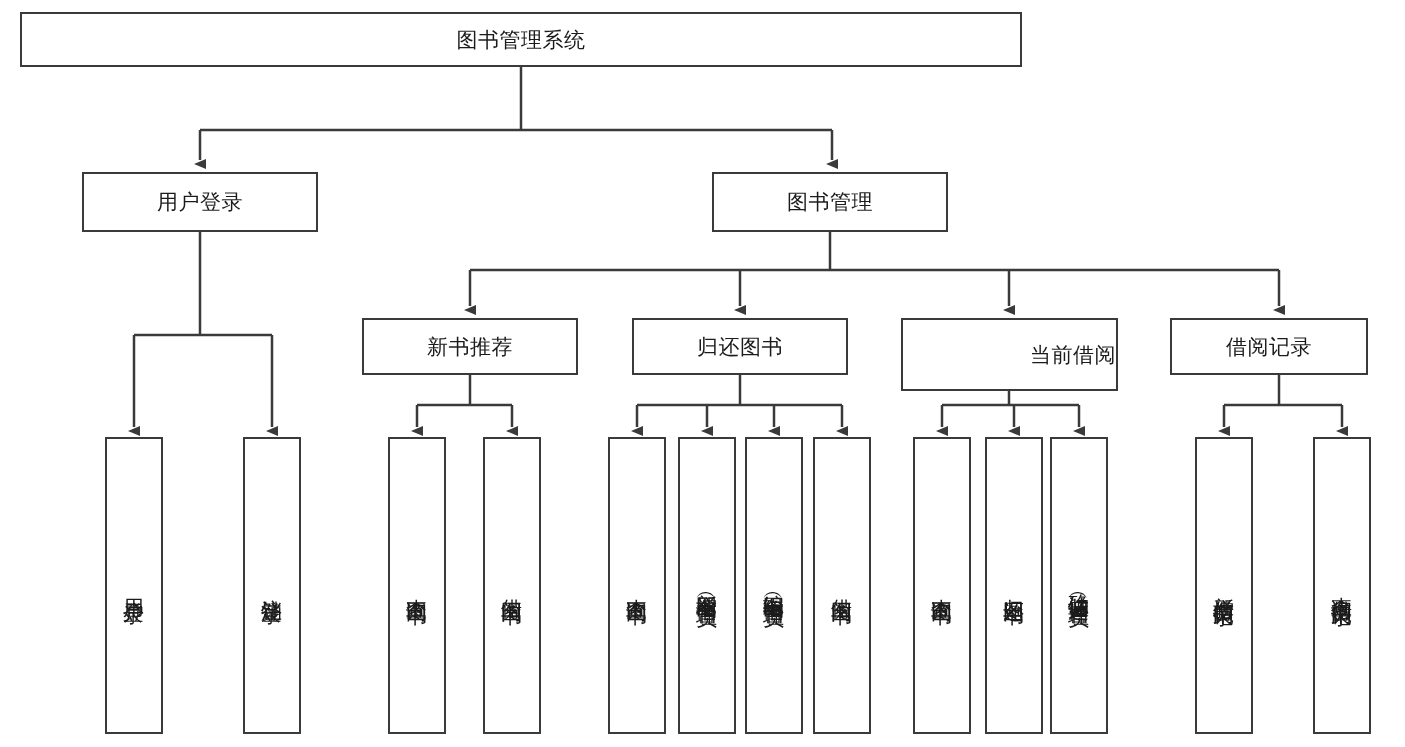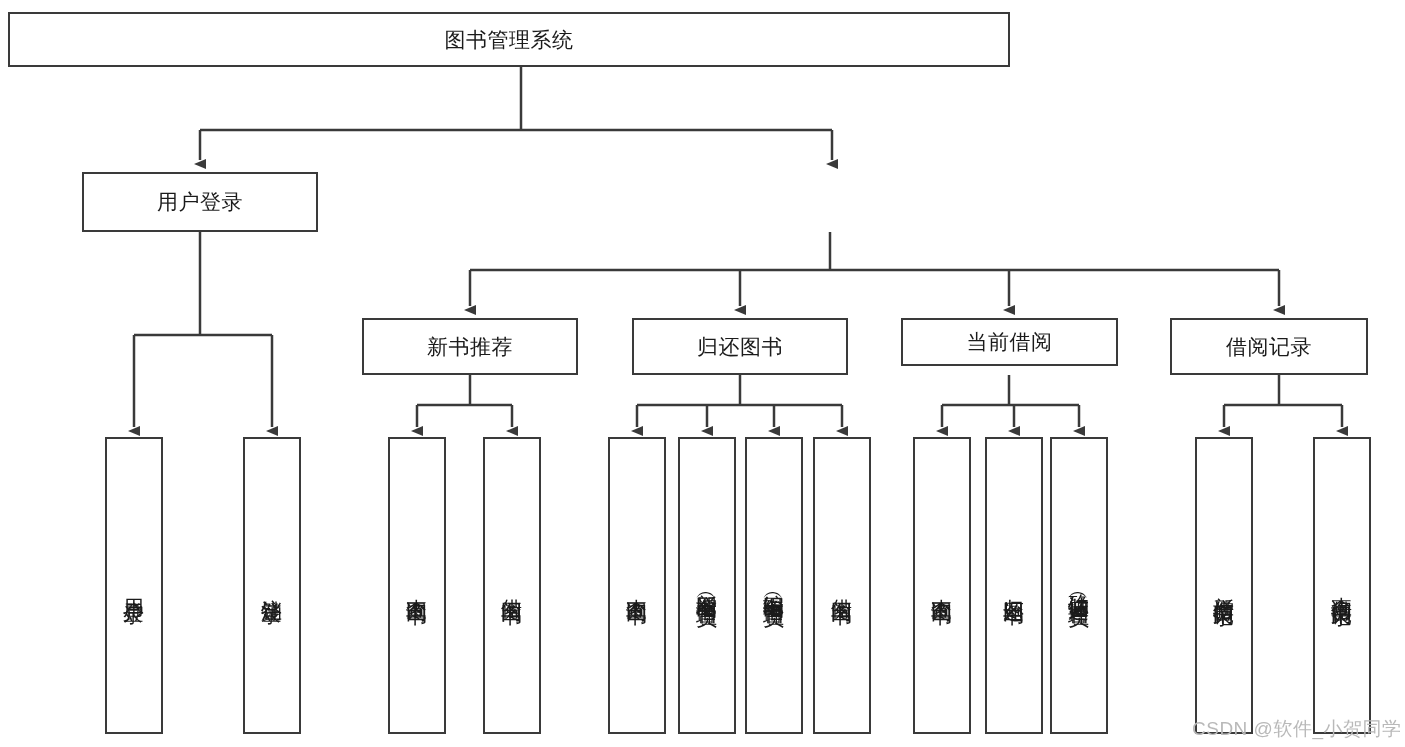--- a/index.html
+++ b/index.html
@@ -112,35 +112,38 @@
       <path d="M1014,405 L1014,427" marker-end="url(#arrow)"></path>
       <path d="M1079,405 L1079,427" marker-end="url(#arrow)"></path>
 
       <path d="M1279,375 L1279,405"></path>
       <path d="M1224,405 L1342,405"></path>
       <path d="M1224,405 L1224,427" marker-end="url(#arrow)"></path>
       <path d="M1342,405 L1342,427" marker-end="url(#arrow)"></path>
     </g>
   </svg>
 
-  <div class="node h" style="left:8px; top:12px; width:1002px; height:55px;">
+  <div class="node h" style="left:20px; top:12px; width:1002px; height:55px;">
     <span class="label">图书管理系统</span>
   </div>
 
   <div class="node h" style="left:82px; top:172px; width:236px; height:60px;">
     <span class="label">用户登录</span>
+  </div>
+  <div class="node h" style="left:712px; top:172px; width:236px; height:60px;">
+    <span class="label">图书管理</span>
   </div>
 
   <div class="node h" style="left:362px; top:318px; width:216px; height:57px;">
     <span class="label">新书推荐</span>
   </div>
   <div class="node h" style="left:632px; top:318px; width:216px; height:57px;">
     <span class="label">归还图书</span>
   </div>
-  <div class="node h" style="left:901px; top:318px; width:217px; height:48px;">
+  <div class="node h" style="left:901px; top:318px; width:217px; height:73px;justify-content:flex-end;">
     <span class="label">当前借阅</span>
   </div>
   <div class="node h" style="left:1170px; top:318px; width:198px; height:57px;">
     <span class="label">借阅记录</span>
   </div>
 
   <div class="node v" style="left:105px; top:437px; width:58px; height:297px;">
     <span class="label">用户登录</span>
   </div>
   <div class="node v" style="left:243px; top:437px; width:58px; height:297px;">
@@ -177,15 +180,14 @@
     <span class="label">确认归还（管理员）</span>
   </div>
 
   <div class="node v" style="left:1195px; top:437px; width:58px; height:297px;">
     <span class="label">新增借阅记录</span>
   </div>
   <div class="node v" style="left:1313px; top:437px; width:58px; height:297px;">
     <span class="label">查询借阅记录</span>
   </div>
 
-  <div class="watermark" style="left:1192px; top:716px;">CSDN @软件_小贺同学</div>
 
 </div>
 
 </body></html>

